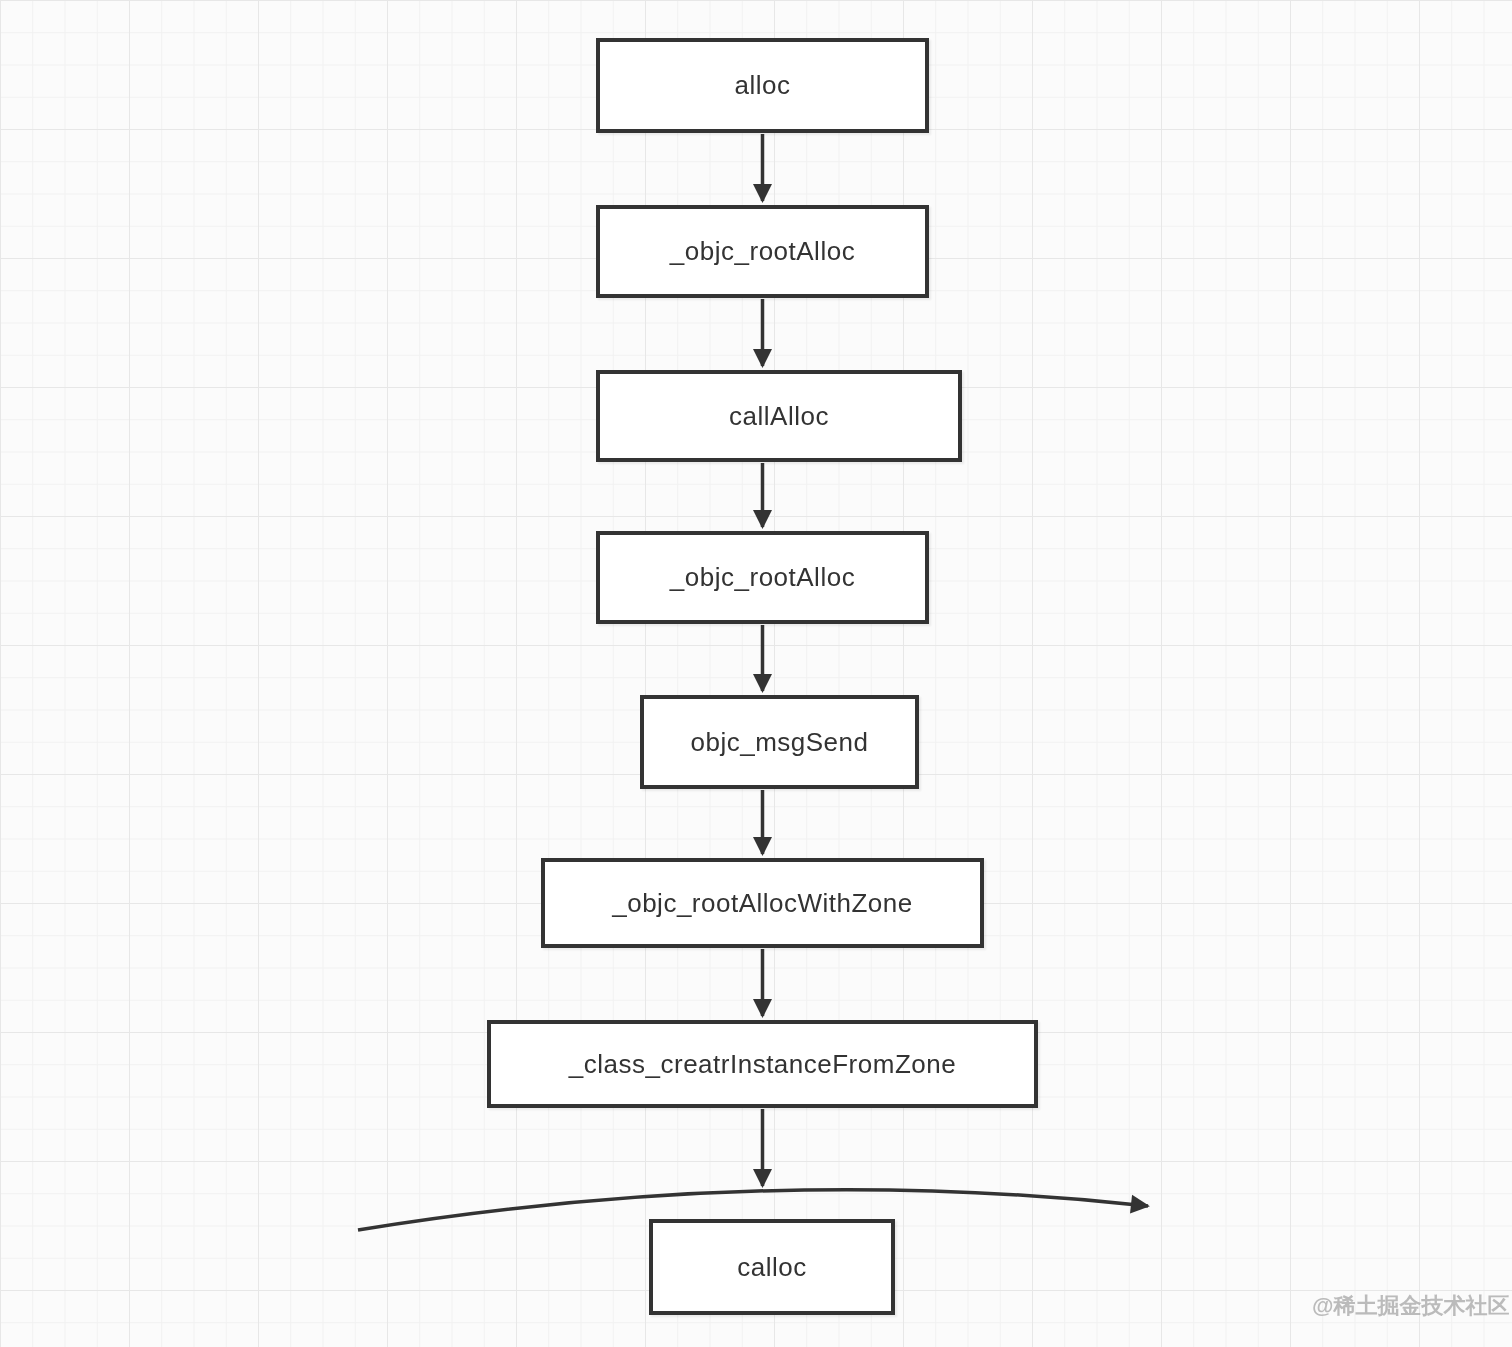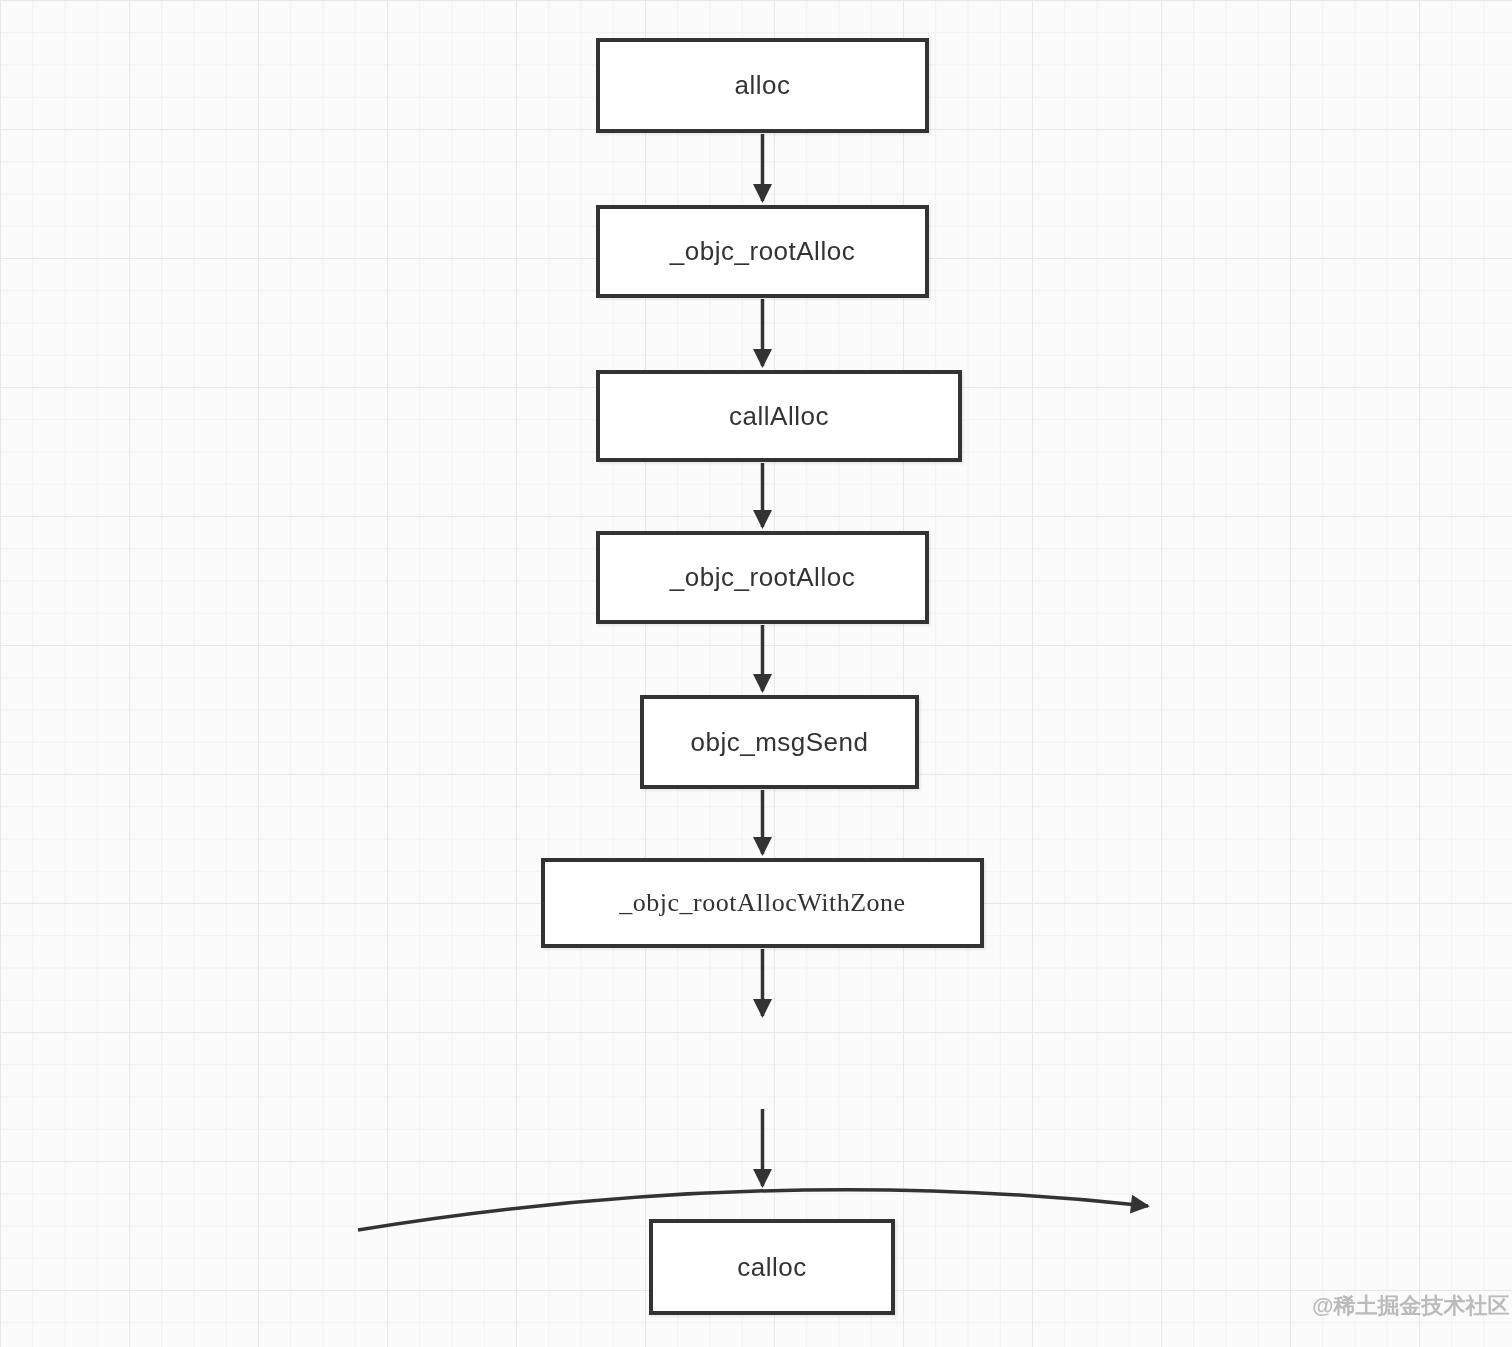--- a/index.html
+++ b/index.html
@@ -75,22 +75,23 @@
   <div class="node" style="left:596px; top:38px;  width:333px; height:95px;">alloc</div>
 
   <div class="node" style="left:596px; top:205px; width:333px; height:93px;">_objc_rootAlloc</div>
 
   <div class="node" style="left:596px; top:370px; width:366px; height:92px;">callAlloc</div>
 
   <div class="node" style="left:596px; top:531px; width:333px; height:93px;">_objc_rootAlloc</div>
 
   <div class="node" style="left:596px; top:695px; width:279px; height:94px;margin-left:44px;">objc_msgSend</div>
 
-  <div class="node" style="left:541px; top:858px; width:443px; height:90px;font-family:Liberation Serif, serif;">_objc_rootAllocWithZone</div>
+  <div class="node" style="left:541px; top:858px; width:443px; height:90px;">_objc_rootAllocWithZone</div>
 
+  <div class="node" style="left:487px; top:1020px; width:551px; height:88px;">_class_creatrInstanceFromZone</div>
 
 
   <div class="node" style="left:640px; top:1219px; width:246px; height:96px;margin-left:9px;">calloc</div>
 
 
   <div class="watermark">@稀土掘金技术社区</div>
 
 </div>
 
 </body></html>

